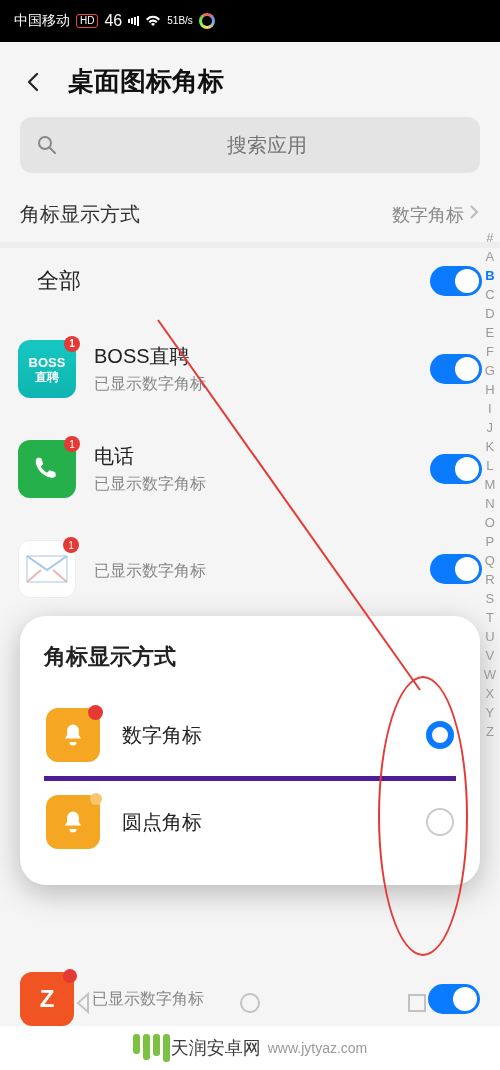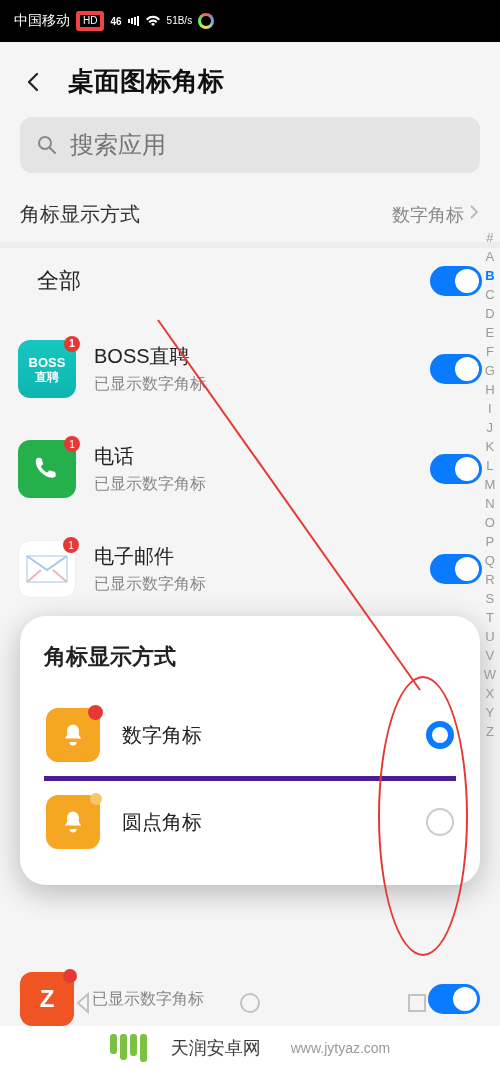--- a/index.html
+++ b/index.html
@@ -2,43 +2,43 @@
 <html><head>
 <meta charset="utf-8">
 <style>
   * { box-sizing: border-box; margin: 0; padding: 0; font-family: -apple-system, "PingFang SC", "Microsoft YaHei", sans-serif; }
   html, body { width: 500px; height: 1070px; background: #f5f5f5; overflow: hidden; position: relative; }
 
   
   .status-bar { height: 42px; background: #000; color: #fff; display: flex; align-items: center; justify-content: space-between; padding: 0 14px; font-size: 14px; font-weight: 500; }
   .status-left, .status-right { display: flex; align-items: center; gap: 6px; }
   .status-left span, .status-right span { display: inline-flex; align-items: center; }
-  .hd-badge { border: 4px solid #ef4444; border-radius: 3px; font-size: 10px; padding: 0 3px; line-height: 12px; }
-  .sig-46 { font-size: 10px; font-weight: bold; }
+  .hd-badge { border: 1px solid #ef4444; border-radius: 3px; font-size: 10px; padding: 0 3px; line-height: 12px; }
+  .sig-46 { font-size: 16px; }
   .bars { display: inline-flex; align-items: flex-end; gap: 1px; }
   .bars i { display: block; width: 2px; background: #fff; }
   .bars i:nth-child(1){height:4px} .bars i:nth-child(2){height:6px} .bars i:nth-child(3){height:8px} .bars i:nth-child(4){height:10px}
   .wifi { font-size: 14px; }
   .net-speed { font-size: 10px; line-height: 10px; text-align: center; }
   .swirl { width: 16px; height: 16px; border-radius: 50%; background: conic-gradient(#f55,#5af,#fd5,#5f5,#f55); position: relative; }
   .swirl::after { content:''; position:absolute; inset:3px; background:#000; border-radius:50%; }
   .battery { display:inline-flex; align-items:center; }
   .bat-body { width: 26px; height: 13px; border: 1.5px solid #fff; border-radius: 3px; position: relative; margin-right:2px; }
   .bat-fill { position:absolute; left:1px; top:1px; bottom:1px; width: 48%; background:#fff; border-radius:1px; }
   .bat-tip { width:2px; height:6px; background:#fff; border-radius:0 2px 2px 0; }
 
   
   .header { display: flex; align-items: center; gap: 20px; padding: 22px 20px 18px; background: #f5f5f5; }
   .back-arrow { width: 28px; height: 28px; display:flex; align-items:center; justify-content:center; }
   .page-title { font-size: 26px; font-weight: 700; color: #111; }
 
   
   .search-wrap { margin: 0 20px 14px; background: #e4e4e4; border-radius: 12px; height: 56px; display: flex; align-items: center; padding: 0 16px; gap: 12px; }
   .search-icon svg { display:block; }
-  .search-input { border: none; background: transparent; font-size: 24px; color: #a21caf; flex:1; outline:none; }
+  .search-input { border: none; background: transparent; font-size: 20px; color: #a21caf; flex:1; outline:none;text-align:center; }
 
   
   .mode-row { display:flex; align-items:center; justify-content:space-between; padding: 14px 20px 14px; }
   .mode-label { font-size: 20px; color:#333; }
   .mode-value { display:flex; align-items:center; gap:4px; font-size:18px; color:#888; }
   .chev { color:#bbb; }
 
   .divider-thick { height: 6px; background: #ededed; }
 
   
@@ -82,21 +82,21 @@
   .anno-line { position:absolute; z-index:6; pointer-events:none; left:0; top:0; }
 
   
   .peek { position:absolute; left:20px; right:20px; top: 972px; display:flex; align-items:center; gap:18px; }
   .peek .icon { width:54px; height:54px; border-radius:12px; background:#f05423; color:#fff; display:flex; align-items:center; justify-content:center; font-weight:700; font-size:24px; position:relative; }
   .peek .icon .badge { position:absolute; top:-3px; right:-3px; width:14px; height:14px; background:#e53935; border-radius:50%; }
   .peek .sub { font-size:16px; color:#888; }
   .peek .toggle { margin-left:auto; }
 
   
-  .watermark { position:absolute; left:0; right:0; bottom:0; height:44px; background:#fff; display:flex; align-items:center; justify-content:center; gap:24px; color:#3c3c3c; font-size:18px; z-index:10;}
+  .watermark { position:absolute; left:0; right:0; bottom:0; height:44px; background:#fff; display:flex; align-items:center; justify-content:center; gap:1px; color:#3c3c3c; font-size:18px; z-index:10;}
   .wm-logo { display:flex; gap:3px; }
   .wm-logo i { width:7px; height:20px; background:#7cc142; border-radius:3px; display:block; }
   .wm-logo i:nth-child(2){height:26px} .wm-logo i:nth-child(3){height:22px} .wm-logo i:nth-child(4){height:28px}
   .wm-url { color:#999; font-size:14px; margin-left:6px; }
 
   
   .navbar { position:absolute; left:0; right:0; bottom:44px; height:46px; display:flex; align-items:center; justify-content:space-around; z-index:4; }
   .navbtn { width:26px; height:26px; opacity:.35; }
 </style>
 </head>
@@ -195,21 +195,20 @@
   <div class="row">
     <div class="icon ico-mail">
       <svg width="44" height="34" viewBox="0 0 44 34">
           <path d="M2 4h40v26H2z" fill="#fff" stroke="#a8c7e8"></path>
           <path d="M2 4l20 14L42 4" fill="none" stroke="#a8c7e8" stroke-width="2"></path>
           <path d="M2 30l14-12M42 30l-14-12" fill="none" stroke="#e8b8b8" stroke-width="2"></path>
         </svg>
       <span class="badge">1</span>
     </div>
     <div class="texts">
-      <span class="title">电子邮件</span>
       <span class="sub">已显示数字角标</span>
     </div>
     <span class="toggle"></span>
   </div>
 </div>
 
 <div class="alpha">
     <span>#</span>
     <span>A</span>
     <span class="active">B</span>

